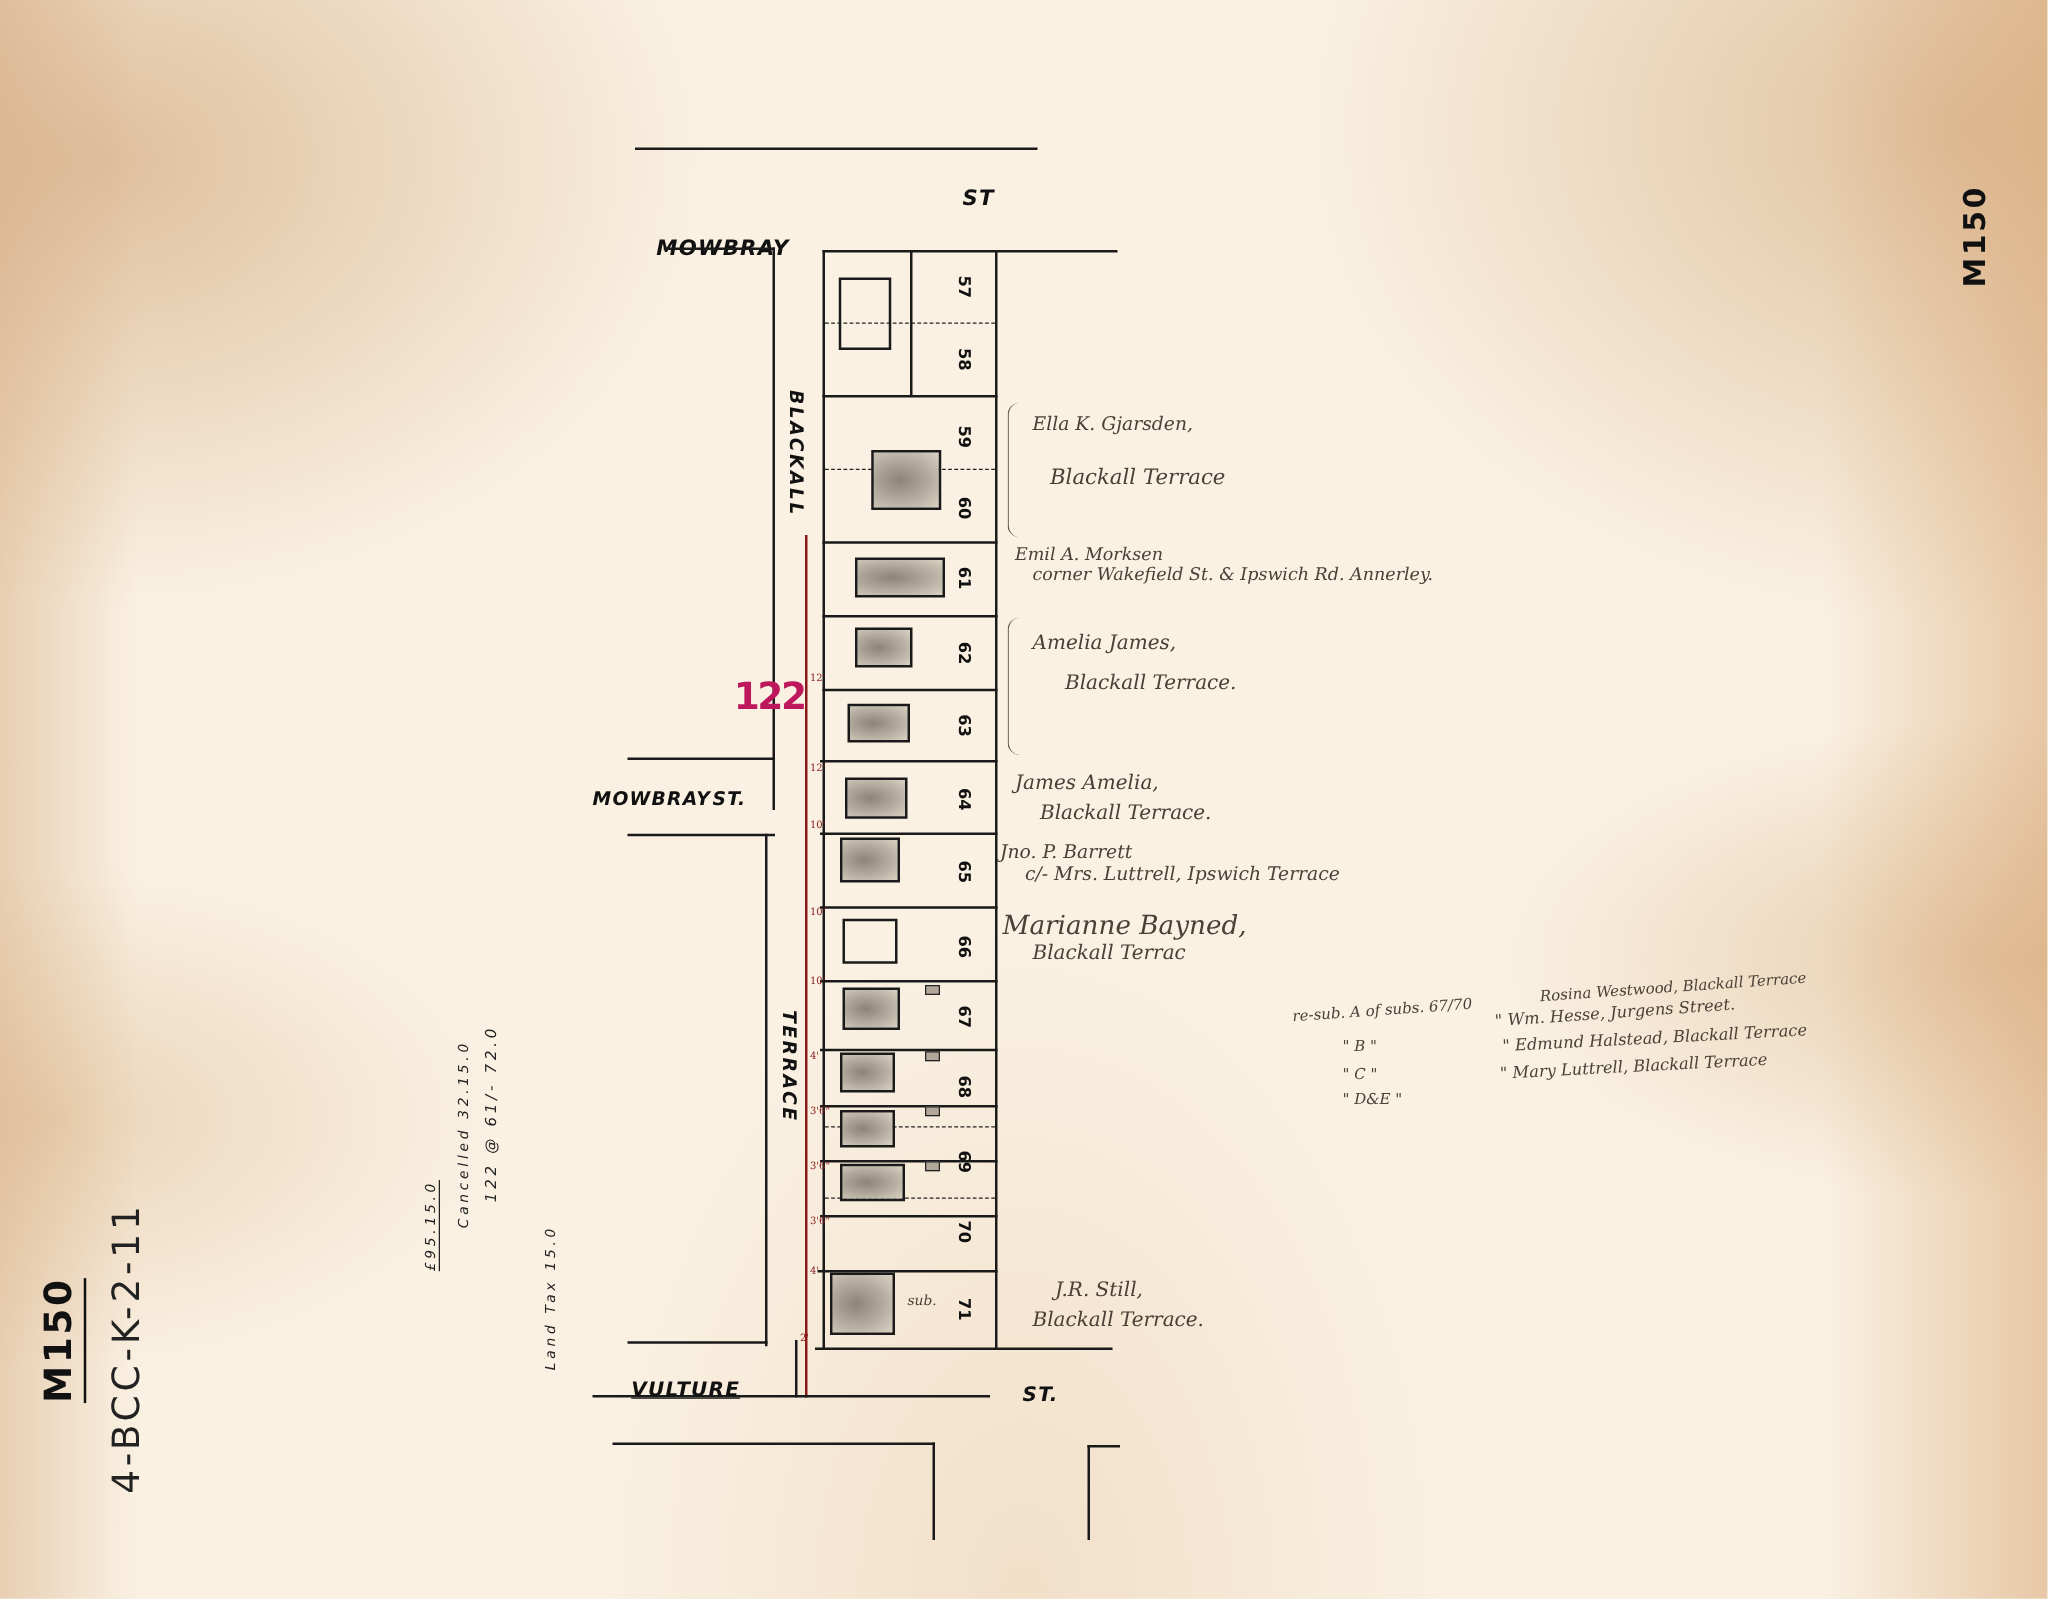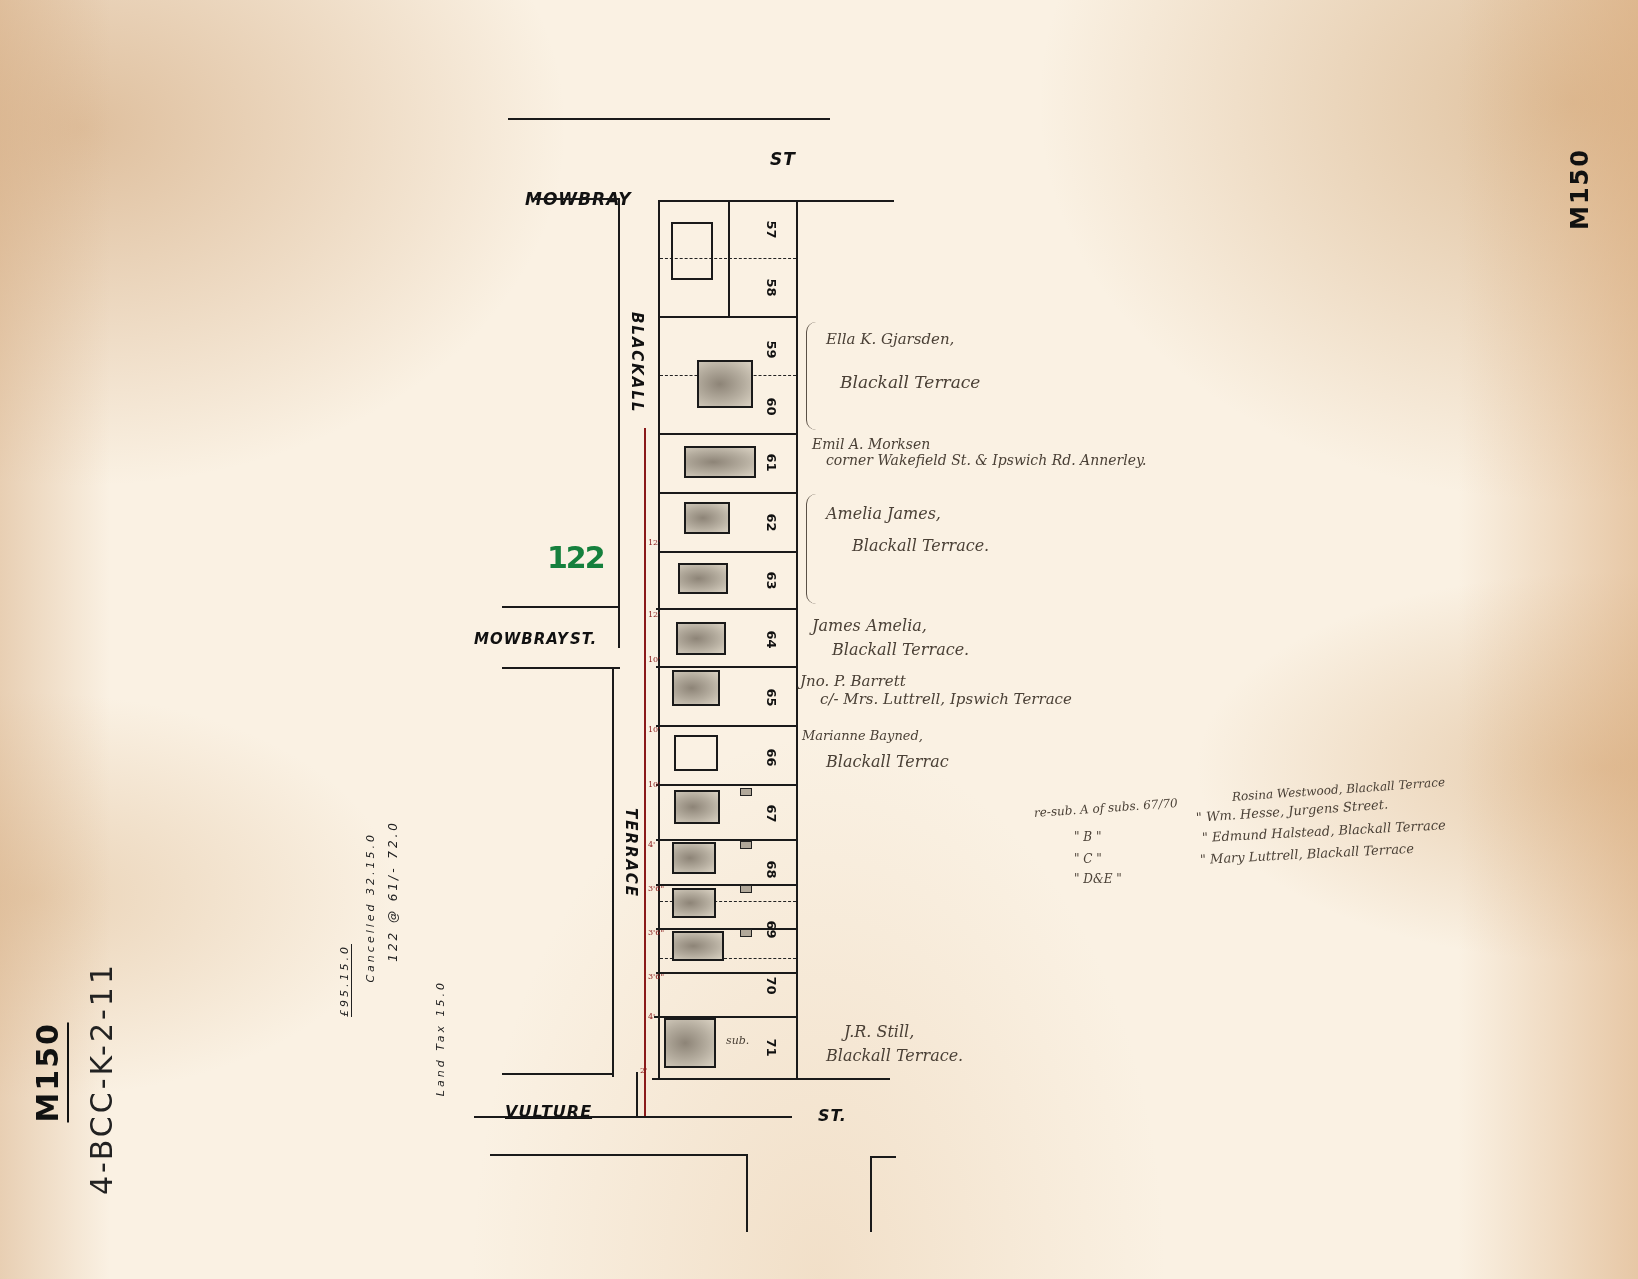--- a/index.html
+++ b/index.html
@@ -53,22 +53,22 @@
     background: #b1a89a; box-sizing: border-box;
   }
   .hand {
     position: absolute; font-family: "DejaVu Serif", serif; font-style: italic;
     color: #4a4036; font-size: 15px; white-space: nowrap; transform-origin: left center;
   }
   .brace {
     position: absolute; border-left: 1.5px solid #5a5046; border-radius: 10px 0 0 10px;
   }
   .block-num {
-    position: absolute; font-weight: bold; font-size: 30px; color: #15803d;
-    font-family: "DejaVu Sans", sans-serif; letter-spacing: -2px;
+    position: absolute; font-weight: bold; font-size: 30px; color: #be185d;
+    font-family: "DejaVu Sans", sans-serif; letter-spacing: -2px; margin-left: 40px;
   }
   .ref-label {
     position: absolute; font-weight: bold; color: #111;
     font-family: "DejaVu Sans", sans-serif; writing-mode: vertical-rl;
     transform: rotate(180deg); letter-spacing: 2px;
   }
   .ref-hand {
     position: absolute; font-family: "DejaVu Sans", sans-serif; color: #222;
     writing-mode: vertical-rl; transform: rotate(180deg); letter-spacing: 3px;
   }
@@ -195,21 +195,21 @@
 <div class="brace" style="left:806px;top:494px;width:10px;height:110px;"></div>
 <div class="hand" style="left:826px;top:504px;font-size:16px;">Amelia James,</div>
 <div class="hand" style="left:852px;top:536px;font-size:16px;">Blackall Terrace.</div>
 
 <div class="hand" style="left:812px;top:616px;font-size:16px;">James Amelia,</div>
 <div class="hand" style="left:832px;top:640px;font-size:16px;">Blackall Terrace.</div>
 
 <div class="hand" style="left:800px;top:672px;font-size:15px;">Jno. P. Barrett</div>
 <div class="hand" style="left:820px;top:690px;font-size:15px;">c/- Mrs. Luttrell, Ipswich Terrace</div>
 
-<div class="hand" style="left:802px;top:728px;font-size:13px;">Marianne Bayned,</div>
+<div class="hand" style="left:802px;top:728px;font-size:21px;">Marianne Bayned,</div>
 <div class="hand" style="left:826px;top:752px;font-size:16px;">Blackall Terrac</div>
 
 <div class="hand" style="left:844px;top:1022px;font-size:16px;">J.R. Still,</div>
 <div class="hand" style="left:826px;top:1046px;font-size:16px;">Blackall Terrace.</div>
 
 <div class="hand" style="left:1034px;top:806px;font-size:12px;transform:rotate(-4deg);">re-sub. A of subs. 67/70</div>
 <div class="hand" style="left:1232px;top:790px;font-size:12px;transform:rotate(-4deg);">Rosina Westwood, Blackall Terrace</div>
 <div class="hand" style="left:1074px;top:830px;font-size:12px;">"  B  "</div>
 <div class="hand" style="left:1196px;top:810px;font-size:13px;transform:rotate(-4deg);">" Wm. Hesse, Jurgens Street.</div>
 <div class="hand" style="left:1074px;top:852px;font-size:12px;">"  C  "</div>

